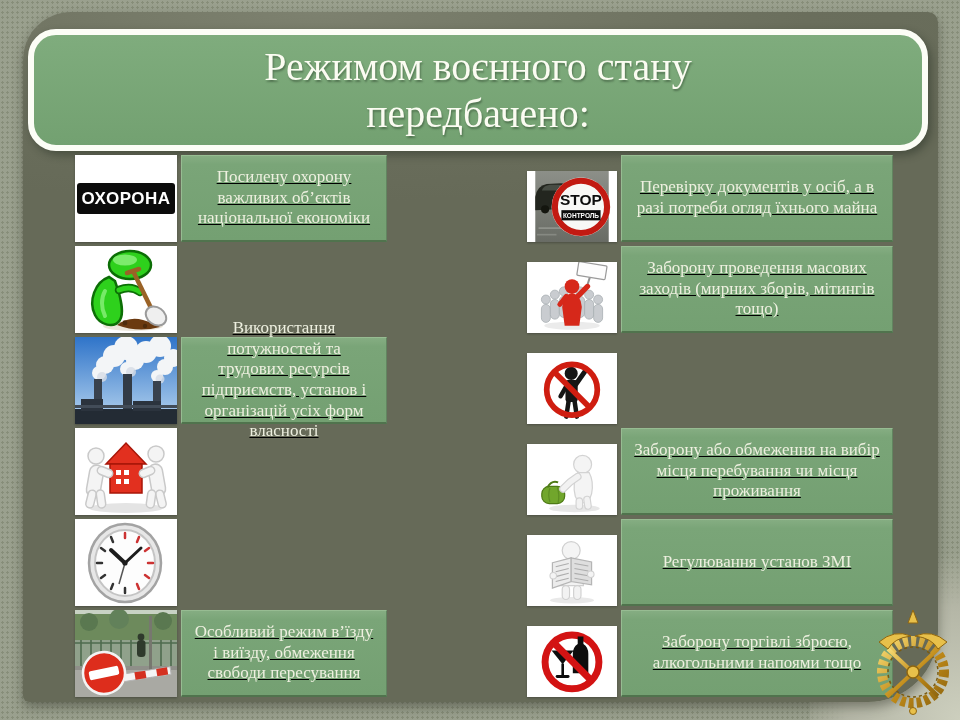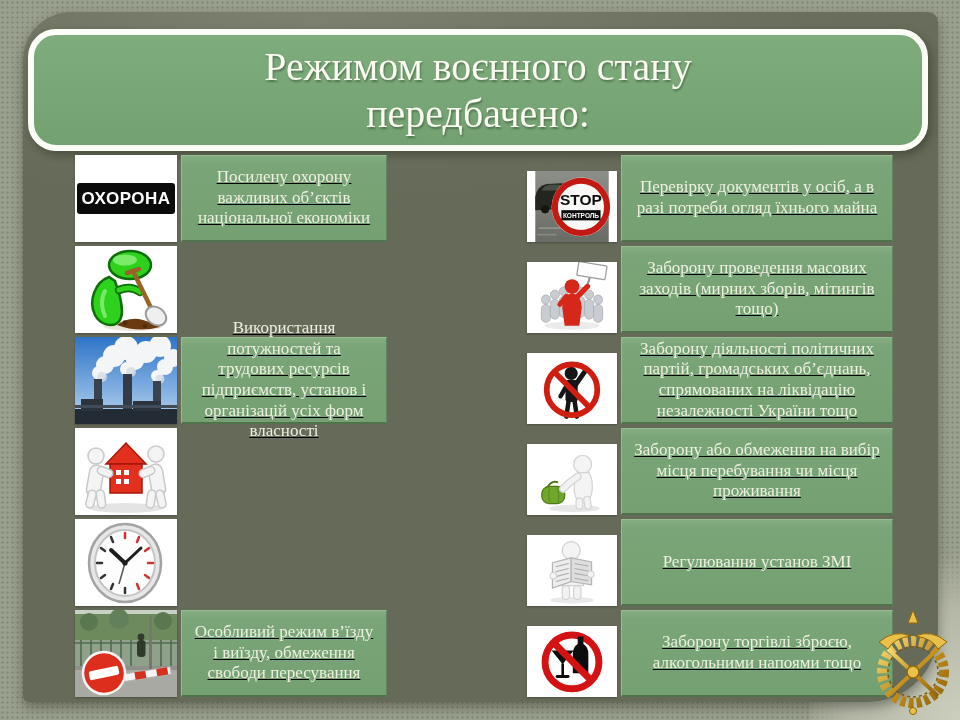--- a/index.html
+++ b/index.html
@@ -310,23 +310,20 @@
           <circle cx="44" cy="25" r="8" stroke="none"></circle>
           <rect x="37" y="33" width="15" height="27" rx="3" stroke="none"></rect>
           <line x1="50" y1="38" x2="62" y2="21" stroke-width="6" stroke-linecap="round"></line>
           <line x1="39" y1="39" x2="31" y2="53" stroke-width="5.5" stroke-linecap="round"></line>
           <line x1="41" y1="58" x2="38" y2="78" stroke-width="5.5" stroke-linecap="round"></line>
           <line x1="48" y1="58" x2="51" y2="78" stroke-width="5.5" stroke-linecap="round"></line>
         </g>
         <circle cx="45" cy="45" r="31" fill="none" stroke="#cf1d10" stroke-width="7"></circle>
         <line x1="23" y1="23" x2="67" y2="67" stroke="#cf1d10" stroke-width="7"></line>
       </svg>
-    </div>
-    <div class="box">
-      <span>Заборону діяльності політичних партій, громадських об’єднань, спрямованих на ліквідацію незалежності України тощо</span>
     </div>
   </div>
 
   <div class="row">
     <div class="img">
       <svg viewBox="0 0 90 87">
         <rect width="90" height="87" fill="#ffffff"></rect>
         <ellipse cx="48" cy="79" rx="31" ry="4.5" fill="#e7e7e7"></ellipse>
         <rect x="8" y="52" width="28" height="21" rx="9" fill="#71a62c" stroke="#4e7a16" stroke-width="1.5"></rect>
         <path d="M15 53 q5 -9 13 -6" stroke="#4e7a16" stroke-width="2.5" fill="none"></path>

